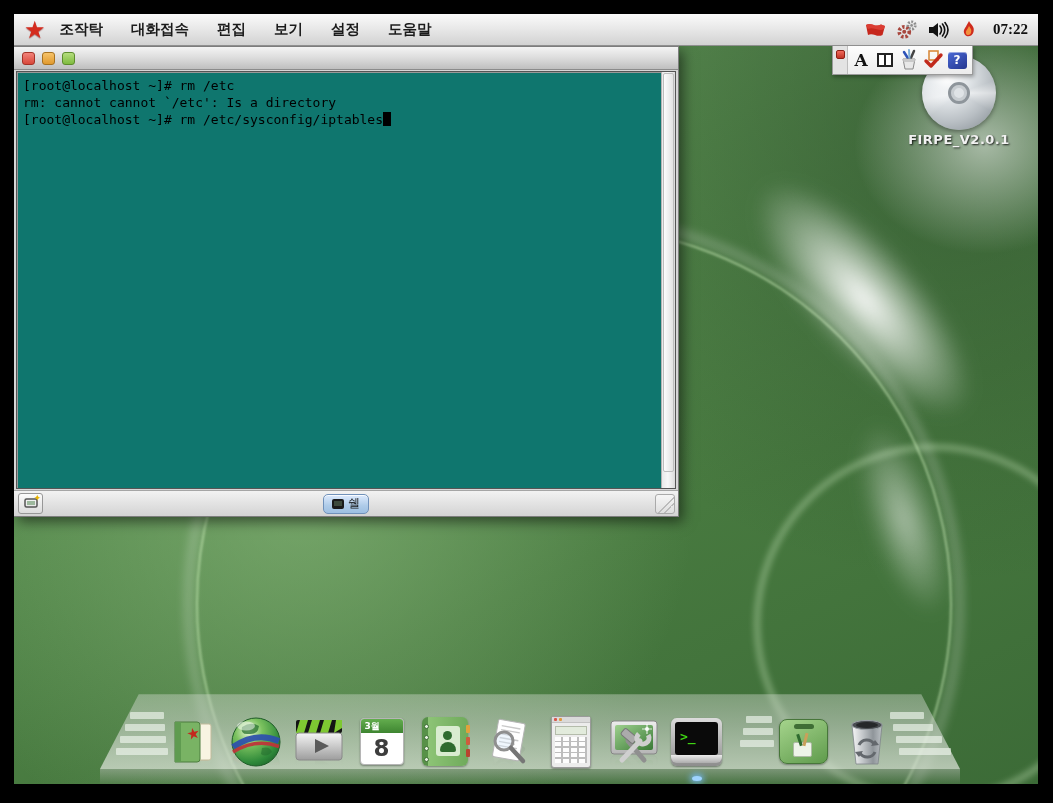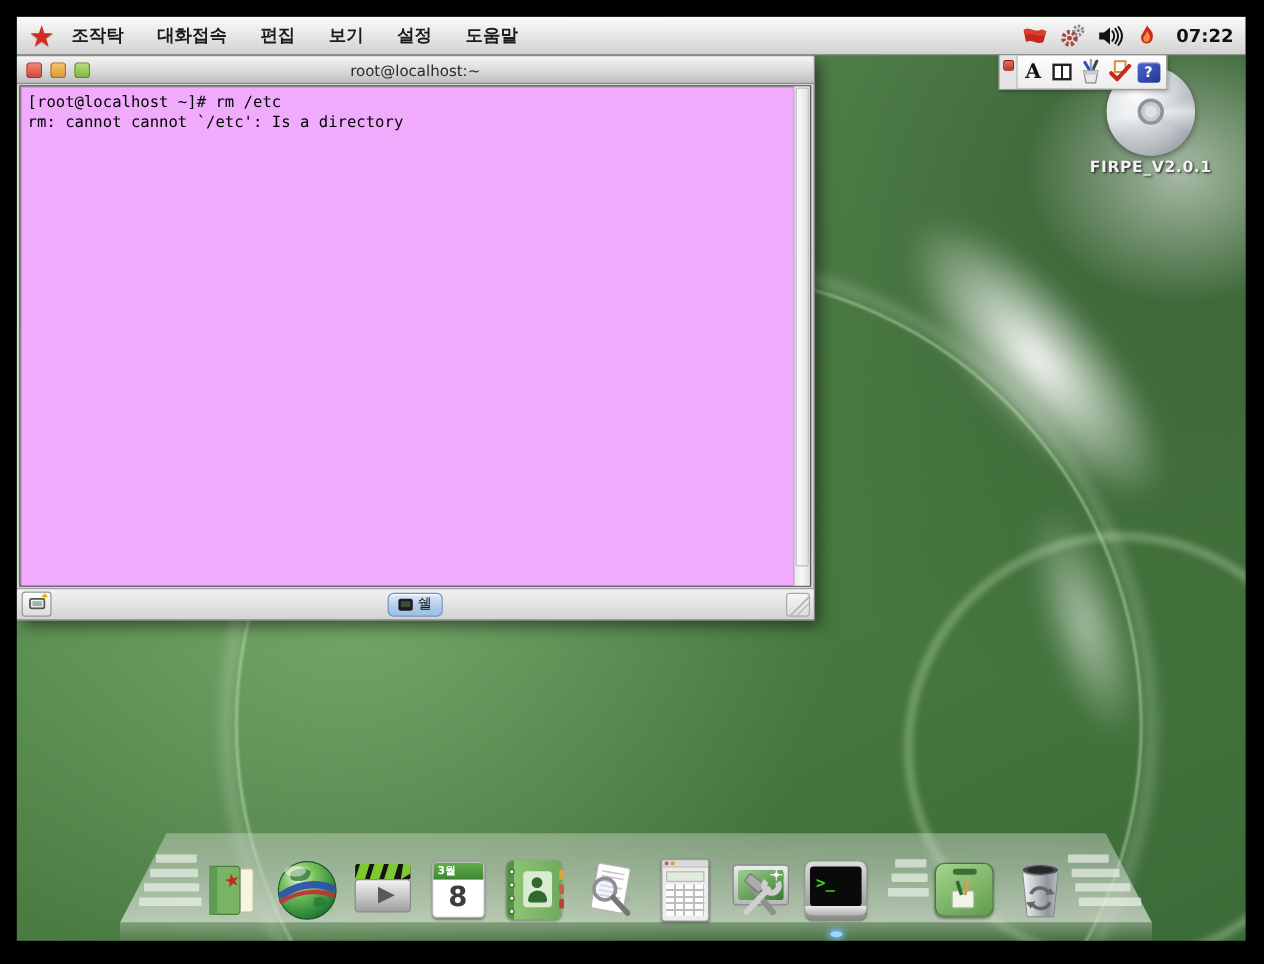--- a/index.html
+++ b/index.html
@@ -30,21 +30,21 @@
 
   
   #menubar { position:absolute; left:0; top:0; width:100%; height:32px;
     background:linear-gradient(#fafafa,#e9e9e9 45%,#d2d2d2);
     border-bottom:1px solid #8f8f8f; display:flex; align-items:center; z-index:40; }
   .mb-star { font-size:24px; color:#d42b1e; margin:0 14px 0 10px; line-height:30px;
     text-shadow:0 1px 1px rgba(120,0,0,.5); }
   .mb-items { display:flex; gap:28px; }
   .mb-item { font-size:14.5px; font-weight:700; color:#1b1b1b; cursor:default; }
   .mb-right { margin-left:auto; display:flex; align-items:center; gap:9px; padding-right:10px; }
-  .mb-clock { font-size:15px; font-weight:600; color:#111; margin-left:4px; }
+  .mb-clock { font-size:15px; font-weight:600; color:#111; margin-left:4px;font-family:Liberation Serif, serif; }
   .tray-ico { width:22px; height:22px; display:inline-flex; align-items:center; justify-content:center; }
 
   
   #mini-toolbar { position:absolute; left:818px; top:32px; height:29px; display:flex; align-items:center;
     background:linear-gradient(#fdfdfd,#ececec); border:1px solid #9a9a9a; border-top:none;
     box-shadow:1px 2px 4px rgba(0,0,0,.35); z-index:39; padding-right:4px; }
   .tb-dotcell { width:15px; height:100%; background:#e3e3e3; border-right:1px solid #bdbdbd;
     display:flex; justify-content:center; padding-top:4px; }
   .tb-dot { width:9px; height:9px; background:linear-gradient(#f16b5c,#c03325); border:1px solid #8e1f15; border-radius:2px; }
   .tb-ic { width:22px; height:24px; margin-left:2px; display:flex; align-items:center; justify-content:center; }
@@ -72,21 +72,21 @@
     background:#d6d6d6; border:1px solid #7d7d7d; border-left:none;
     box-shadow:4px 5px 12px rgba(0,0,0,.5); z-index:35; }
   #titlebar { position:relative; height:23px; background:linear-gradient(#f4f4f4,#dcdcdc 50%,#bfbfbf);
     border-bottom:1px solid #8b8b8b; display:flex; align-items:center; }
   .tl { width:13px; height:13px; border-radius:3px; margin-left:7px; }
   .tl-close { background:linear-gradient(#f2837a,#d8473a); border:1px solid #a33227; margin-left:8px; }
   .tl-min   { background:linear-gradient(#f6c36a,#e09a2f); border:1px solid #a8721f; }
   .tl-max   { background:linear-gradient(#b5dd7e,#7fbb3f); border:1px solid #5d8c2c; }
   #title { position:absolute; left:0; right:0; text-align:center; font-size:12.5px; color:#2a2a2a; }
   #term-body { position:absolute; left:2px; right:2px; top:24px; bottom:27px;
-    background:#f0abfc; border:1px solid #555; box-shadow:inset 1px 1px 0 #999; }
+    background:#0f766e; border:1px solid #555; box-shadow:inset 1px 1px 0 #999; }
   #term-text { position:absolute; left:0; top:0; right:15px; bottom:0; padding:5px 6px;
     font-family:"DejaVu Sans Mono","Liberation Mono",monospace; font-size:13px; line-height:17px; color:#000;
     white-space:pre; overflow:hidden; }
   #term-scroll { position:absolute; right:0; top:0; bottom:0; width:14px;
     background:linear-gradient(to right,#e9e9e9,#f8f8f8 45%,#dadada); border-left:1px solid #b3b3b3; }
   #term-scroll .thumb { position:absolute; left:1px; right:1px; top:1px; height:96%;
     background:linear-gradient(to right,#fdfdfd,#e2e2e2); border:1px solid #bdbdbd; border-radius:2px; }
   .cursor { display:inline-block; width:8px; height:14px; background:#000; vertical-align:-2px; }
   #statusbar { position:absolute; left:0; right:0; bottom:0; height:26px;
     background:linear-gradient(#f2f2f2,#d3d3d3); border-top:1px solid #a5a5a5;
@@ -256,27 +256,26 @@
       </span>
   </div>
 
   <div id="cd">
       <span class="hole"></span>
     </div>
   <div id="cd-label">FIRPE_V2.0.1</div>
 
   <div id="term-win">
     <div id="titlebar">
-      <span id="title">root@localhost:~</span>
       <span class="tl tl-close"></span>
       <span class="tl tl-min"></span>
       <span class="tl tl-max"></span>
     </div>
     <div id="term-body">
-      <div id="term-text"><div>[root@localhost ~]# rm /etc</div><div>rm: cannot cannot `/etc': Is a directory</div></div>
+      <div id="term-text"><div>[root@localhost ~]# rm /etc</div><div>rm: cannot cannot `/etc': Is a directory</div><div><span>[root@localhost ~]# rm /etc/sysconfig/iptables</span><span class="cursor"></span></div></div>
       <div id="term-scroll">
           <span class="thumb"></span>
         </div>
     </div>
     <div id="statusbar">
       <span class="sb-btn">
         <svg width="14" height="11" viewBox="0 0 14 11">
             <rect x="1" y="1" width="12" height="8" rx="1.5" fill="none" stroke="#555" stroke-width="1.5"></rect>
             <rect x="3" y="3" width="8" height="4" fill="#9db89d"></rect>
           </svg>

